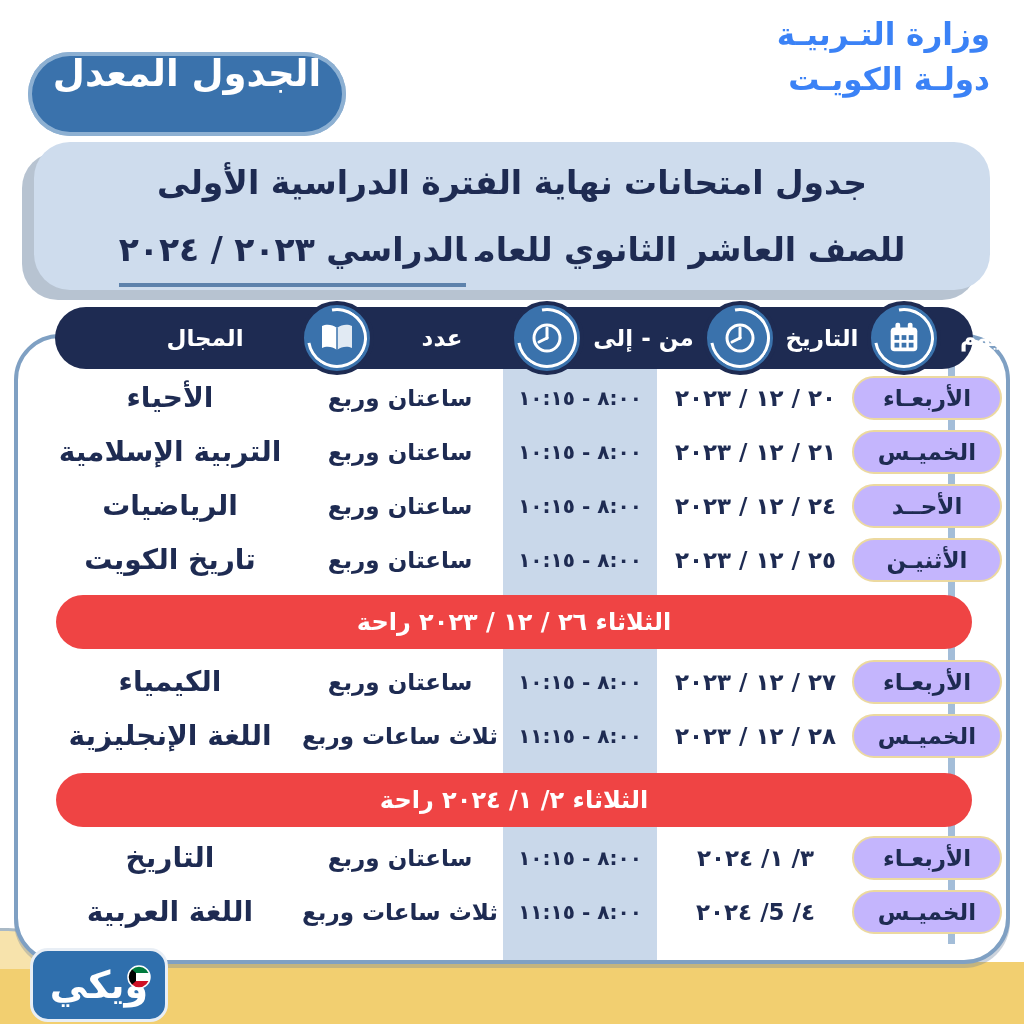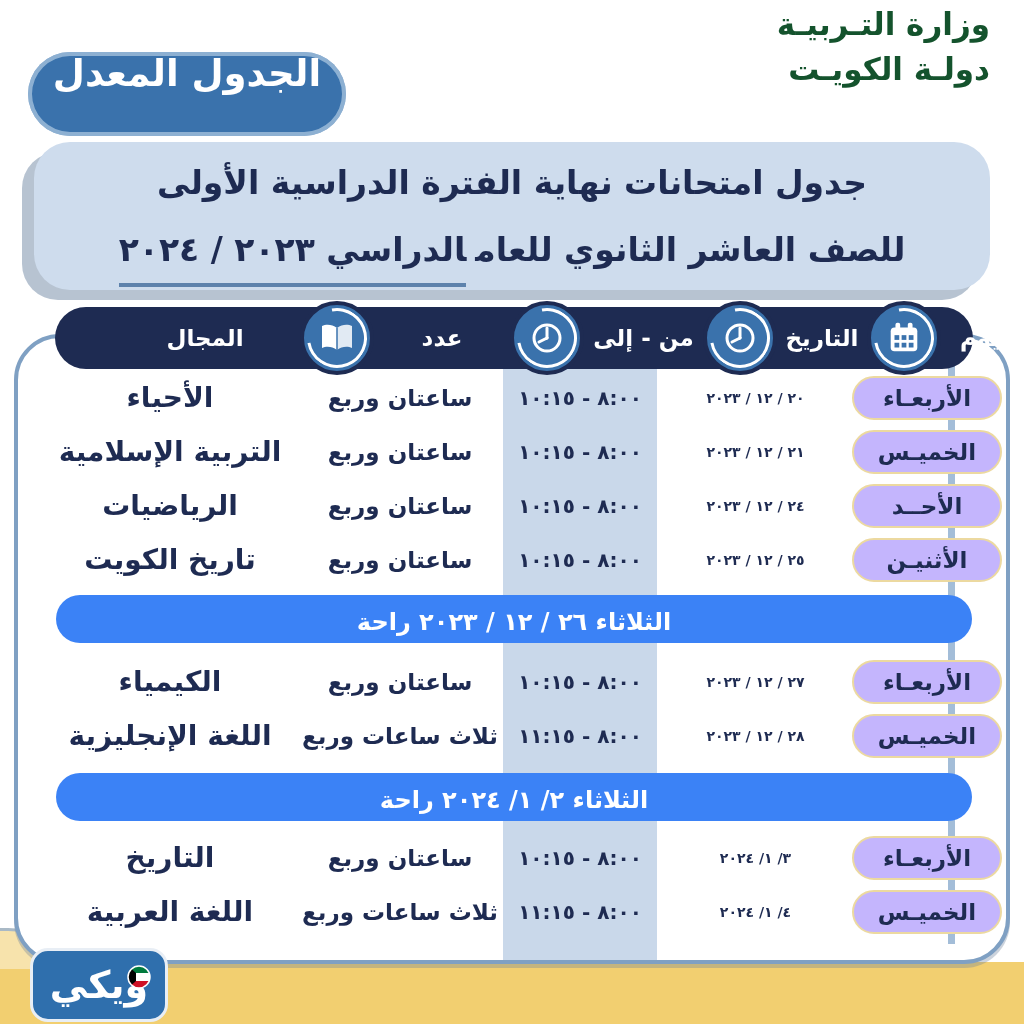--- a/index.html
+++ b/index.html
@@ -1,19 +1,19 @@
 <!DOCTYPE html>
 <html lang="ar" dir="rtl"><head>
 <meta charset="utf-8">
 <style>
   html,body{margin:0;padding:0;background:#fff;}
   .page{position:relative;width:1024px;height:1024px;overflow:hidden;background:#ffffff;
         font-family:"DejaVu Sans",sans-serif;direction:rtl;}
   
-  .ministry{position:absolute;top:2px;right:34px;text-align:right;color:#14532d;
+  .ministry{position:absolute;top:12px;right:34px;text-align:right;color:#3b82f6;
             font-weight:bold;font-size:31px;line-height:1.45;z-index:6;}
   .badge{position:absolute;top:52px;left:28px;width:318px;height:84px;background:#3a72ac;
          border-radius:44px;box-shadow:inset 0 0 0 4px rgba(210,228,243,.55);
          color:#fff;font-weight:bold;font-size:37px;display:flex;align-items:flex-start;
          justify-content:center;z-index:6;}
   .title-banner{position:absolute;top:142px;left:34px;width:956px;height:148px;
          background:#cedced;border-radius:36px;box-shadow:-12px 10px 0 #b7c3d1;
          color:#1e2b52;font-weight:bold;font-size:33px;text-align:center;z-index:5;
          display:flex;flex-direction:column;justify-content:center;gap:28px;}
   .t2u{border-bottom:4px solid #5d82ac;padding-bottom:14px;margin-right:9px;}
@@ -42,25 +42,25 @@
          border:3px solid #fff;border-left-color:transparent;transform:rotate(35deg);}
   .hi-calendar{left:812px;}
   .hi-clock1{left:648px;}
   .hi-clock2{left:455px;}
   .hi-book{left:245px;}
   
   .cell{position:absolute;height:44px;line-height:44px;text-align:center;color:#1e2b52;
         font-weight:bold;z-index:6;}
   .c-day{left:852px;width:150px;background:#c4b5fd;border:2px solid #ecd9a0;box-sizing:border-box;
          border-radius:22px;font-size:23px;line-height:40px;}
-  .c-date{left:658px;width:195px;font-size:14px;}
+  .c-date{left:658px;width:195px;font-size:23px;}
   .c-time{left:505px;width:150px;font-size:20px;}
   .c-hours{left:295px;width:210px;font-size:23px;}
   .c-subject{left:40px;width:260px;font-size:28px;}
-  .break-banner{position:absolute;left:56px;width:916px;height:48px;background:#3b82f6;
+  .break-banner{position:absolute;left:56px;width:916px;height:54px;background:#ef4444;
          border-radius:27px;color:#fff;font-weight:bold;font-size:24px;text-align:center;
          line-height:54px;z-index:6;}
   
   .r0{top:376px;} .r1{top:430px;} .r2{top:484px;} .r3{top:538px;}
   .bk0{top:595px;}
   .r4{top:660px;} .r5{top:714px;}
   .bk1{top:773px;}
   .r6{top:836px;} .r7{top:890px;}
   .row{position:absolute;left:0;top:0;width:0;height:0;}
   
@@ -193,21 +193,21 @@
 
   <div class="row">
     <span class="cell c-day r6">الأربعـاء</span>
     <span class="cell c-date r6">٣/ ١/ ٢٠٢٤</span>
     <span class="cell c-time r6">٨:٠٠ - ١٠:١٥</span>
     <span class="cell c-hours r6">ساعتان وربع</span>
     <span class="cell c-subject r6">التاريخ</span>
   </div>
   <div class="row">
     <span class="cell c-day r7">الخميـس</span>
-    <span class="cell c-date r7">٤/ ١/ ٢٠٢٤</span>
+    <span class="cell c-date r7">٤/ 5/ ٢٠٢٤</span>
     <span class="cell c-time r7">٨:٠٠ - ١١:١٥</span>
     <span class="cell c-hours r7">ثلاث ساعات وربع</span>
     <span class="cell c-subject r7">اللغة العربية</span>
   </div>
 
   <div class="logo">
     <span class="logo-text">ويكي</span>
     <svg class="logo-flag" viewBox="0 0 24 24">
       <defs>
           <clipPath id="fc">

